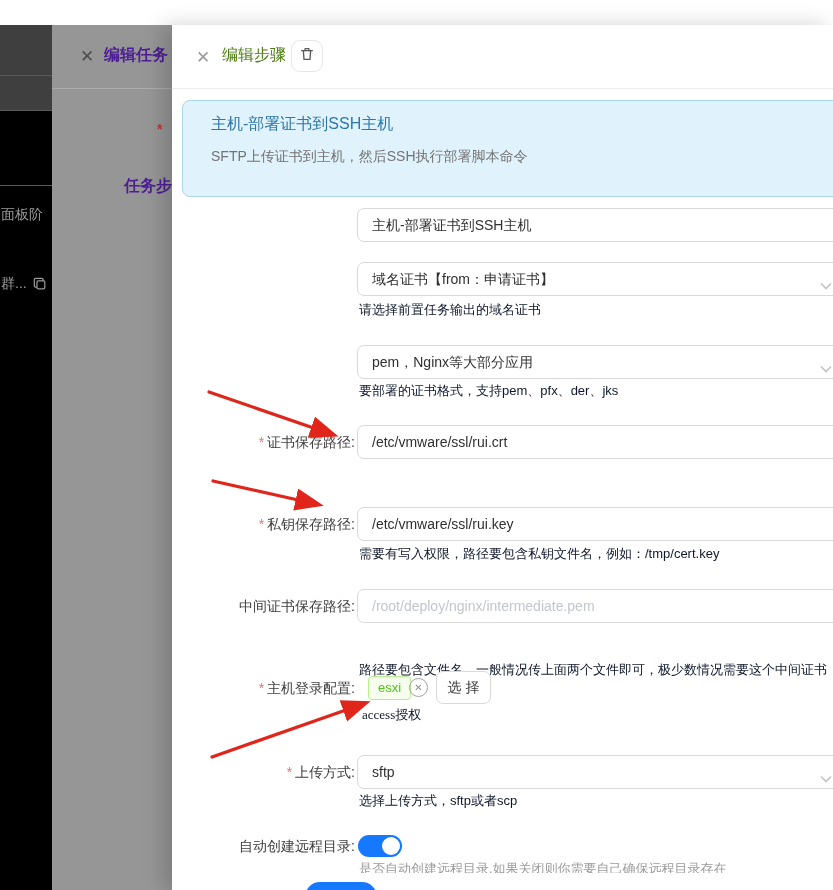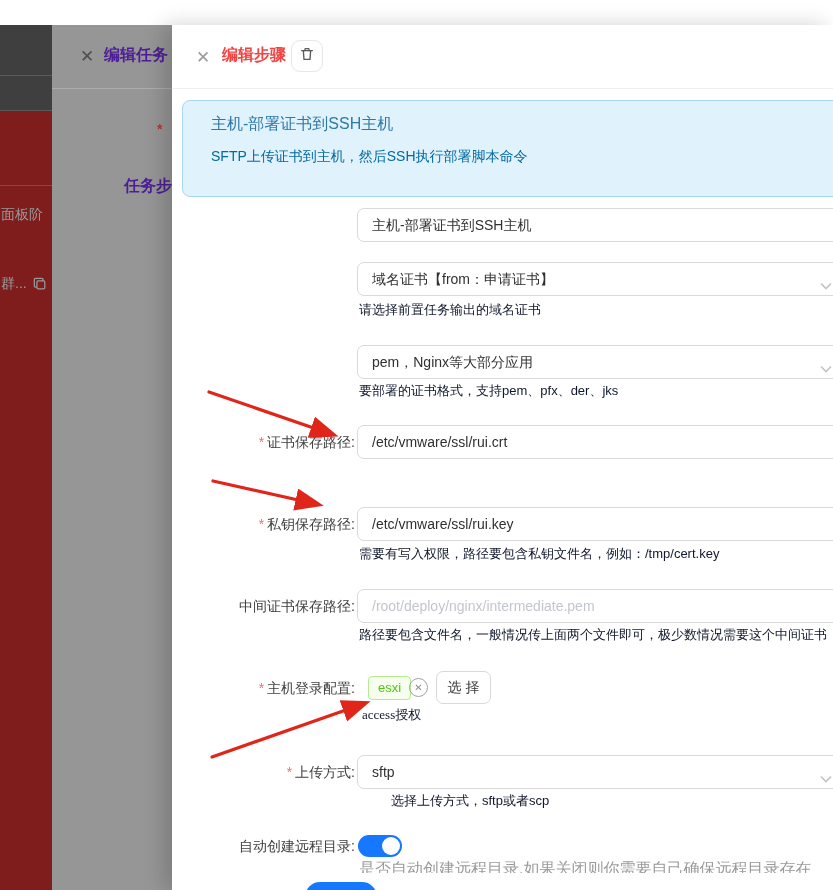--- a/index.html
+++ b/index.html
@@ -3,60 +3,60 @@
 <meta charset="utf-8">
 <style>
   * { margin:0; padding:0; box-sizing:border-box; }
   html,body { background:#fff; }
   .page {
     position:relative; width:833px; height:890px; overflow:hidden;
     background:#fff; font-family:"Liberation Sans","DejaVu Sans",sans-serif;
   }
   
   .bg-strip { position:absolute; left:0; top:25px; width:52px; height:865px;
-    background:#7f1d1d; overflow:hidden; }
+    background:#000000; overflow:hidden; }
   .bg-line { position:absolute; left:0; width:52px; height:1px; background:#5a5a5a; }
   .bg-block { position:absolute; left:0; width:52px; background:#3f3f3f; }
   .bg-text { position:absolute; left:1px; color:#9a9a9a; font-size:14px; white-space:nowrap; }
   .bg-row2 { position:absolute; left:1px; top:250px; color:#9a9a9a; font-size:14px;
     display:flex; align-items:center; gap:6px; white-space:nowrap; }
   .copy-ic { width:14px; height:14px; display:inline-block; }
   
   .task-drawer { position:absolute; left:52px; top:25px; width:120px; height:865px;
     background:#969696; overflow:hidden; }
   .td-close { position:absolute; left:28px; top:21px; font-size:17px; color:#4f4f4f; }
   .td-title { position:absolute; left:52px; top:20px; font-size:16px; font-weight:bold; color:#4c1d95; white-space:nowrap; }
   .td-divider { position:absolute; left:0; top:63px; width:120px; height:1px; background:#adadad; }
   .td-star { position:absolute; left:105px; top:96px; color:#b53a34; font-size:14px; font-weight:bold; }
   .td-steps { position:absolute; left:72px; top:151px; font-size:16px; font-weight:bold; color:#4c1d95; white-space:nowrap; }
   
   .step-drawer { position:absolute; left:172px; top:25px; width:661px; height:865px;
     background:#fff; overflow:hidden; box-shadow:-8px 0 20px rgba(0,0,0,0.18); }
   .sd-close { position:absolute; left:24px; top:22px; font-size:17px; color:#9b9b9b; cursor:pointer; }
-  .sd-title { position:absolute; left:50px; top:20px; font-size:16px; font-weight:bold; color:#ef4444; white-space:nowrap; }
+  .sd-title { position:absolute; left:50px; top:20px; font-size:16px; font-weight:normal; color:#4d7c0f; white-space:nowrap; }
   .sd-trash { position:absolute; left:119px; top:15px; width:32px; height:32px;
     border:1px solid #e7e7e7; border-radius:9px; background:#fff;
     display:flex; align-items:center; justify-content:center; cursor:pointer; }
   .sd-divider { position:absolute; left:0; top:63px; width:661px; height:1px; background:#efefef; }
   
   .alert { position:absolute; left:10px; top:75px; width:680px; height:97px;
     background:#e0f2fb; border:1px solid #a9d7ee; border-radius:8px; }
   .alert-title { position:absolute; left:28px; top:13px; font-size:16px; color:#2e79a8; white-space:nowrap; }
-  .alert-desc { position:absolute; left:28px; top:47px; font-size:14px; color:#0369a1; white-space:nowrap; }
+  .alert-desc { position:absolute; left:28px; top:47px; font-size:14px; color:#737373; white-space:nowrap; }
   
   .lbl { position:absolute; left:8px; width:175px; text-align:right; font-size:14px;
     color:#404040; line-height:34px; white-space:nowrap; }
   .star { color:#f56c6c; margin-right:3px; font-size:14px; }
   .ctl { position:absolute; left:185px; width:500px; height:34px; background:#fff;
     border:1px solid #d9d9d9; border-radius:7px; cursor:text; }
   .ctl .val { line-height:32px; padding-left:14px; font-size:14px; color:#303030; white-space:nowrap; overflow:hidden; }
   .ctl .val.ph { color:#c2c6cc; }
   .chev { position:absolute; left:462px; top:13px; width:12px; height:8px; }
   .help { position:absolute; left:187px; font-size:13px; color:#0f172a; white-space:nowrap; }
-  .help-clip { position:absolute; left:187px; height:13px; overflow:hidden; font-size:16px;
+  .help-clip { position:absolute; left:187px; height:13px; overflow:hidden; font-size:13px;
     color:#9a9a9a; line-height:18px; white-space:nowrap; }
   
   .tag { position:absolute; left:196px; top:651px; height:24px; padding:0 9px;
     background:#f6ffed; border:1px solid #b7eb8f; border-radius:4px; color:#52c41a;
     font-size:13px; line-height:22px; }
   .tag-x { position:absolute; left:237px; top:653px; width:19px; height:19px; border:1px solid #a3a3a3;
     border-radius:50%; color:#8c8c8c; font-size:10px; line-height:17px; text-align:center; cursor:pointer; }
   .btn-select { position:absolute; left:264px; top:646px; width:55px; height:33px;
     background:#fff; border:1px solid #d9d9d9; border-radius:7px; font-size:14px;
     color:#3b3b3b; text-align:center; line-height:31px; cursor:pointer; white-space:nowrap; }
@@ -158,42 +158,42 @@
       <div class="val">/etc/vmware/ssl/rui.key</div>
     </div>
     <div class="help" style="top:520px;">需要有写入权限，路径要包含私钥文件名，例如：/tmp/cert.key</div>
 
     <div class="lbl" style="top:564px;">
       <span>中间证书保存路径:</span>
     </div>
     <div class="ctl" style="top:564px;">
       <div class="val ph">/root/deploy/nginx/intermediate.pem</div>
     </div>
-    <div class="help" style="top:601px;">路径要包含文件名，一般情况传上面两个文件即可，极少数情况需要这个中间证书</div>
+    <div class="help" style="top:636px;">路径要包含文件名，一般情况传上面两个文件即可，极少数情况需要这个中间证书</div>
 
     <div class="lbl" style="top:646px;">
       <span class="star">*</span><span>主机登录配置:</span>
     </div>
     <div class="tag">esxi</div>
     <div class="tag-x">✕</div>
     <div class="btn-select">选 择</div>
     <div class="help" style="top:681px; left:190px;font-family:Liberation Serif, serif;">access授权</div>
 
     <div class="lbl" style="top:730px;">
       <span class="star">*</span><span>上传方式:</span>
     </div>
     <div class="ctl" style="top:730px;">
       <div class="val">sftp</div>
       <span class="chev">
         <svg viewBox="0 0 12 8" width="12" height="8" fill="none" stroke="#c3c3c3" stroke-width="1.6">
             <path d="M1 1.5 L6 6.5 L11 1.5"></path>
           </svg>
       </span>
     </div>
-    <div class="help" style="top:767px;margin-left:32px;">选择上传方式，sftp或者scp</div>
+    <div class="help" style="top:767px;">选择上传方式，sftp或者scp</div>
 
     <div class="lbl" style="top:804px;">
       <span>自动创建远程目录:</span>
     </div>
     <div class="switch">
       <div class="knob"></div>
     </div>
     <div class="help-clip" style="top:835px;">是否自动创建远程目录,如果关闭则你需要自己确保远程目录存在</div>
 
     <div class="submit"></div>

